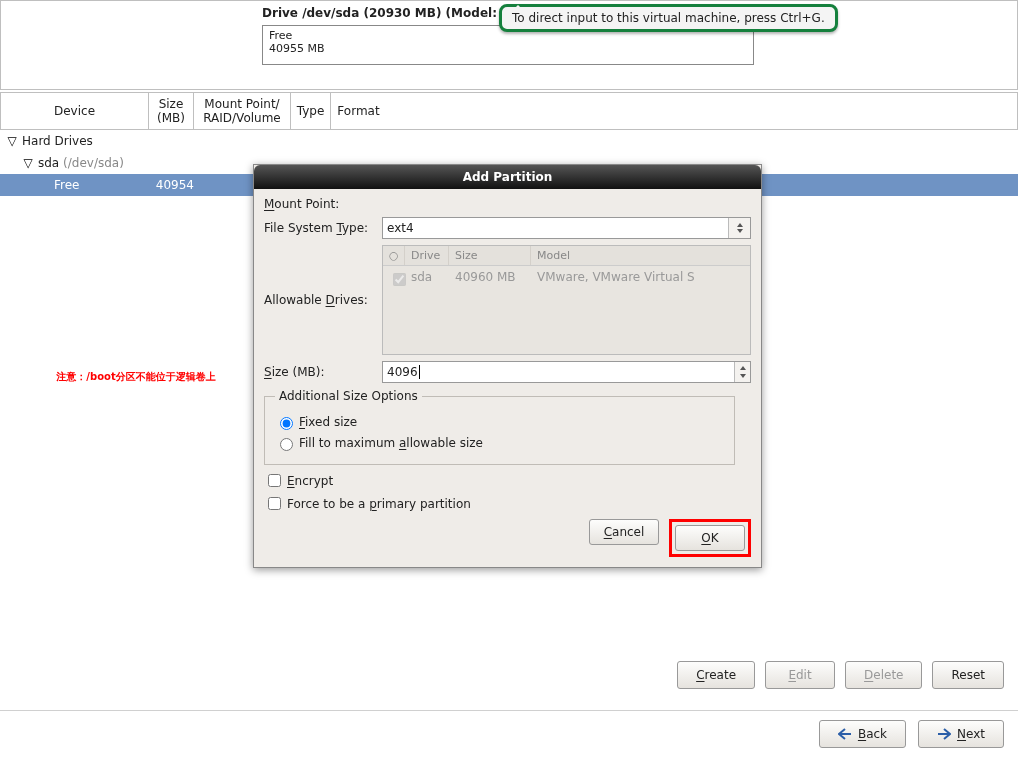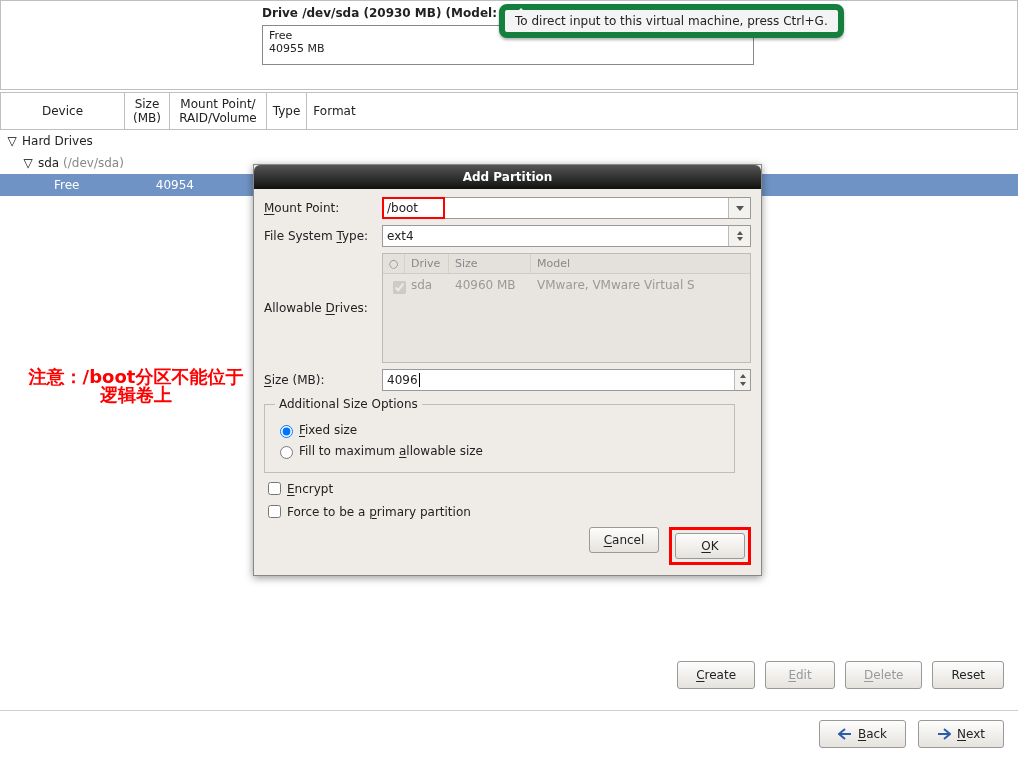--- a/index.html
+++ b/index.html
@@ -5,36 +5,36 @@
   * { box-sizing: border-box; }
   html, body { margin: 0; padding: 0; font-family: "DejaVu Sans", "Liberation Sans", Arial, sans-serif; font-size: 12px; color: #222; background: #fff; }
   .root { width: 1018px; height: 761px; position: relative; background: #fff; }
 
   
   .top-pane { position: absolute; left: 0; top: 0; right: 0; height: 90px; border: 1px solid #bfbfbf; background: #fff; }
   .drive-label { position: absolute; left: 261px; top: 5px; font-weight: bold; }
   .drive-box { position: absolute; left: 261px; top: 24px; width: 492px; height: 40px; border: 1px solid #888; background: #fff; padding: 3px 6px; font-size: 11px; line-height: 13px; }
 
   
-  .tooltip { position: absolute; left: 499px; top: 4px; padding: 4px 10px; background: #f4f4f4; border: 6px solid #15803d; border-radius: 8px; box-shadow: 0 2px 3px rgba(0,0,0,0.3); }
+  .tooltip { position: absolute; left: 499px; top: 4px; padding: 4px 10px; background: #f4f4f4; border: 3px solid #15803d; border-radius: 8px; box-shadow: 0 2px 3px rgba(0,0,0,0.3); }
   .tooltip::before { content:""; position:absolute; left:10px; top:-8px; border:6px solid transparent; border-bottom-color:#f4f4f4; }
 
   
   .colhdr { position: absolute; left: 0; top: 92px; right: 0; height: 38px; border: 1px solid #bfbfbf; background: #fff; display: flex; }
   .colhdr .cell { border-right: 1px solid #bfbfbf; padding: 4px 6px; display:flex; flex-direction:column; justify-content:center; align-items:center; text-align:center; font-size:12px; }
 
   
   .tree { position: absolute; left: 0; top: 130px; right: 0; height: 520px; font-size: 12px; }
   .tree-row { display:flex; height:22px; align-items:center; padding-left:6px; }
   .tree-row.sel { background: #6f93c4; color: #fff; }
   .tw { display:inline-block; width:12px; text-align:center; margin-right:4px; color:#000; user-select:none;}
   .devpath { color:#888; }
 
   
-  .annot { position: absolute; left: 26px; top: 368px; color: #ff0000; font-weight: bold; font-size: 18px; width: 220px; text-align: center; line-height: 18px; }
+  .annot { position: absolute; left: 26px; top: 368px; color: #ff0000; font-weight: bold; font-size: 10px; width: 220px; text-align: center; line-height: 18px; }
 
   
   .dialog { position: absolute; left: 253px; top: 164px; width: 509px; background: #efece8; border: 1px solid #888; box-shadow: 0 2px 8px rgba(0,0,0,0.4); }
   .titlebar { height: 24px; background: linear-gradient(#555,#111); color:#fff; font-weight:bold; display:flex; align-items:center; justify-content:center; border-top-left-radius:6px; border-top-right-radius:6px; }
   .dlg-body { padding: 8px 10px 10px 10px; }
   .form-row { display:flex; align-items:center; margin-bottom:6px; }
   .form-lbl { width: 118px; }
   .combo, .textin { flex:1; height:22px; border:1px solid #999; background:#fff; padding:0 4px; display:flex; align-items:center; position:relative; }
   .combo .arrow { position:absolute; right:0; top:0; bottom:0; width:22px; border-left:1px solid #bbb; display:flex; align-items:center; justify-content:center; background:#f4f2ef; }
   .redbox { outline: 2px solid #ff0000; outline-offset: -1px; }
@@ -77,21 +77,21 @@
   <div class="drive-label">Drive /dev/sda (20930 MB) (Model:</div>
   <div class="drive-box">
     <div>Free</div>
     <div>40955 MB</div>
   </div>
 </div>
 
 <div class="tooltip">To direct input to this virtual machine, press Ctrl+G.</div>
 
 <div class="colhdr">
-  <div class="cell" style="width:124px">Device</div>
+  <div class="cell" style="width:148px">Device</div>
   <div class="cell" style="width:45px">
     <span>Size</span>
     <span>(MB)</span>
   </div>
   <div class="cell" style="width:97px">
     <span>Mount Point/</span>
     <span>RAID/Volume</span>
   </div>
   <div class="cell" style="width:40px">Type</div>
   <div class="cell" style="width:55px;border-right:none">Format</div>
@@ -114,26 +114,20 @@
 </div>
 
 <div class="annot">注意：/boot分区不能位于逻辑卷上</div>
 
 <div class="dialog">
   <div class="titlebar">Add Partition</div>
   <div class="dlg-body">
 
     <div class="form-row">
       <div class="form-lbl"><span class="und">M</span><span>ount Point:</span></div>
-      <div class="combo">
-        <span class="redbox" style="padding:0 26px 0 4px; margin-left:-4px; height:100%; display:flex; align-items:center;">/boot</span>
-        <span class="arrow">
-              <span class="caret"></span>
-            </span>
-      </div>
     </div>
 
     <div class="form-row">
       <div class="form-lbl"><span>File System </span><span class="und">T</span><span>ype:</span></div>
       <div class="combo">
         <span>ext4</span>
         <span class="arrow" style="flex-direction:column;gap:2px;">
               <span class="caretup"></span>
               <span class="caretdn"></span>
             </span>

